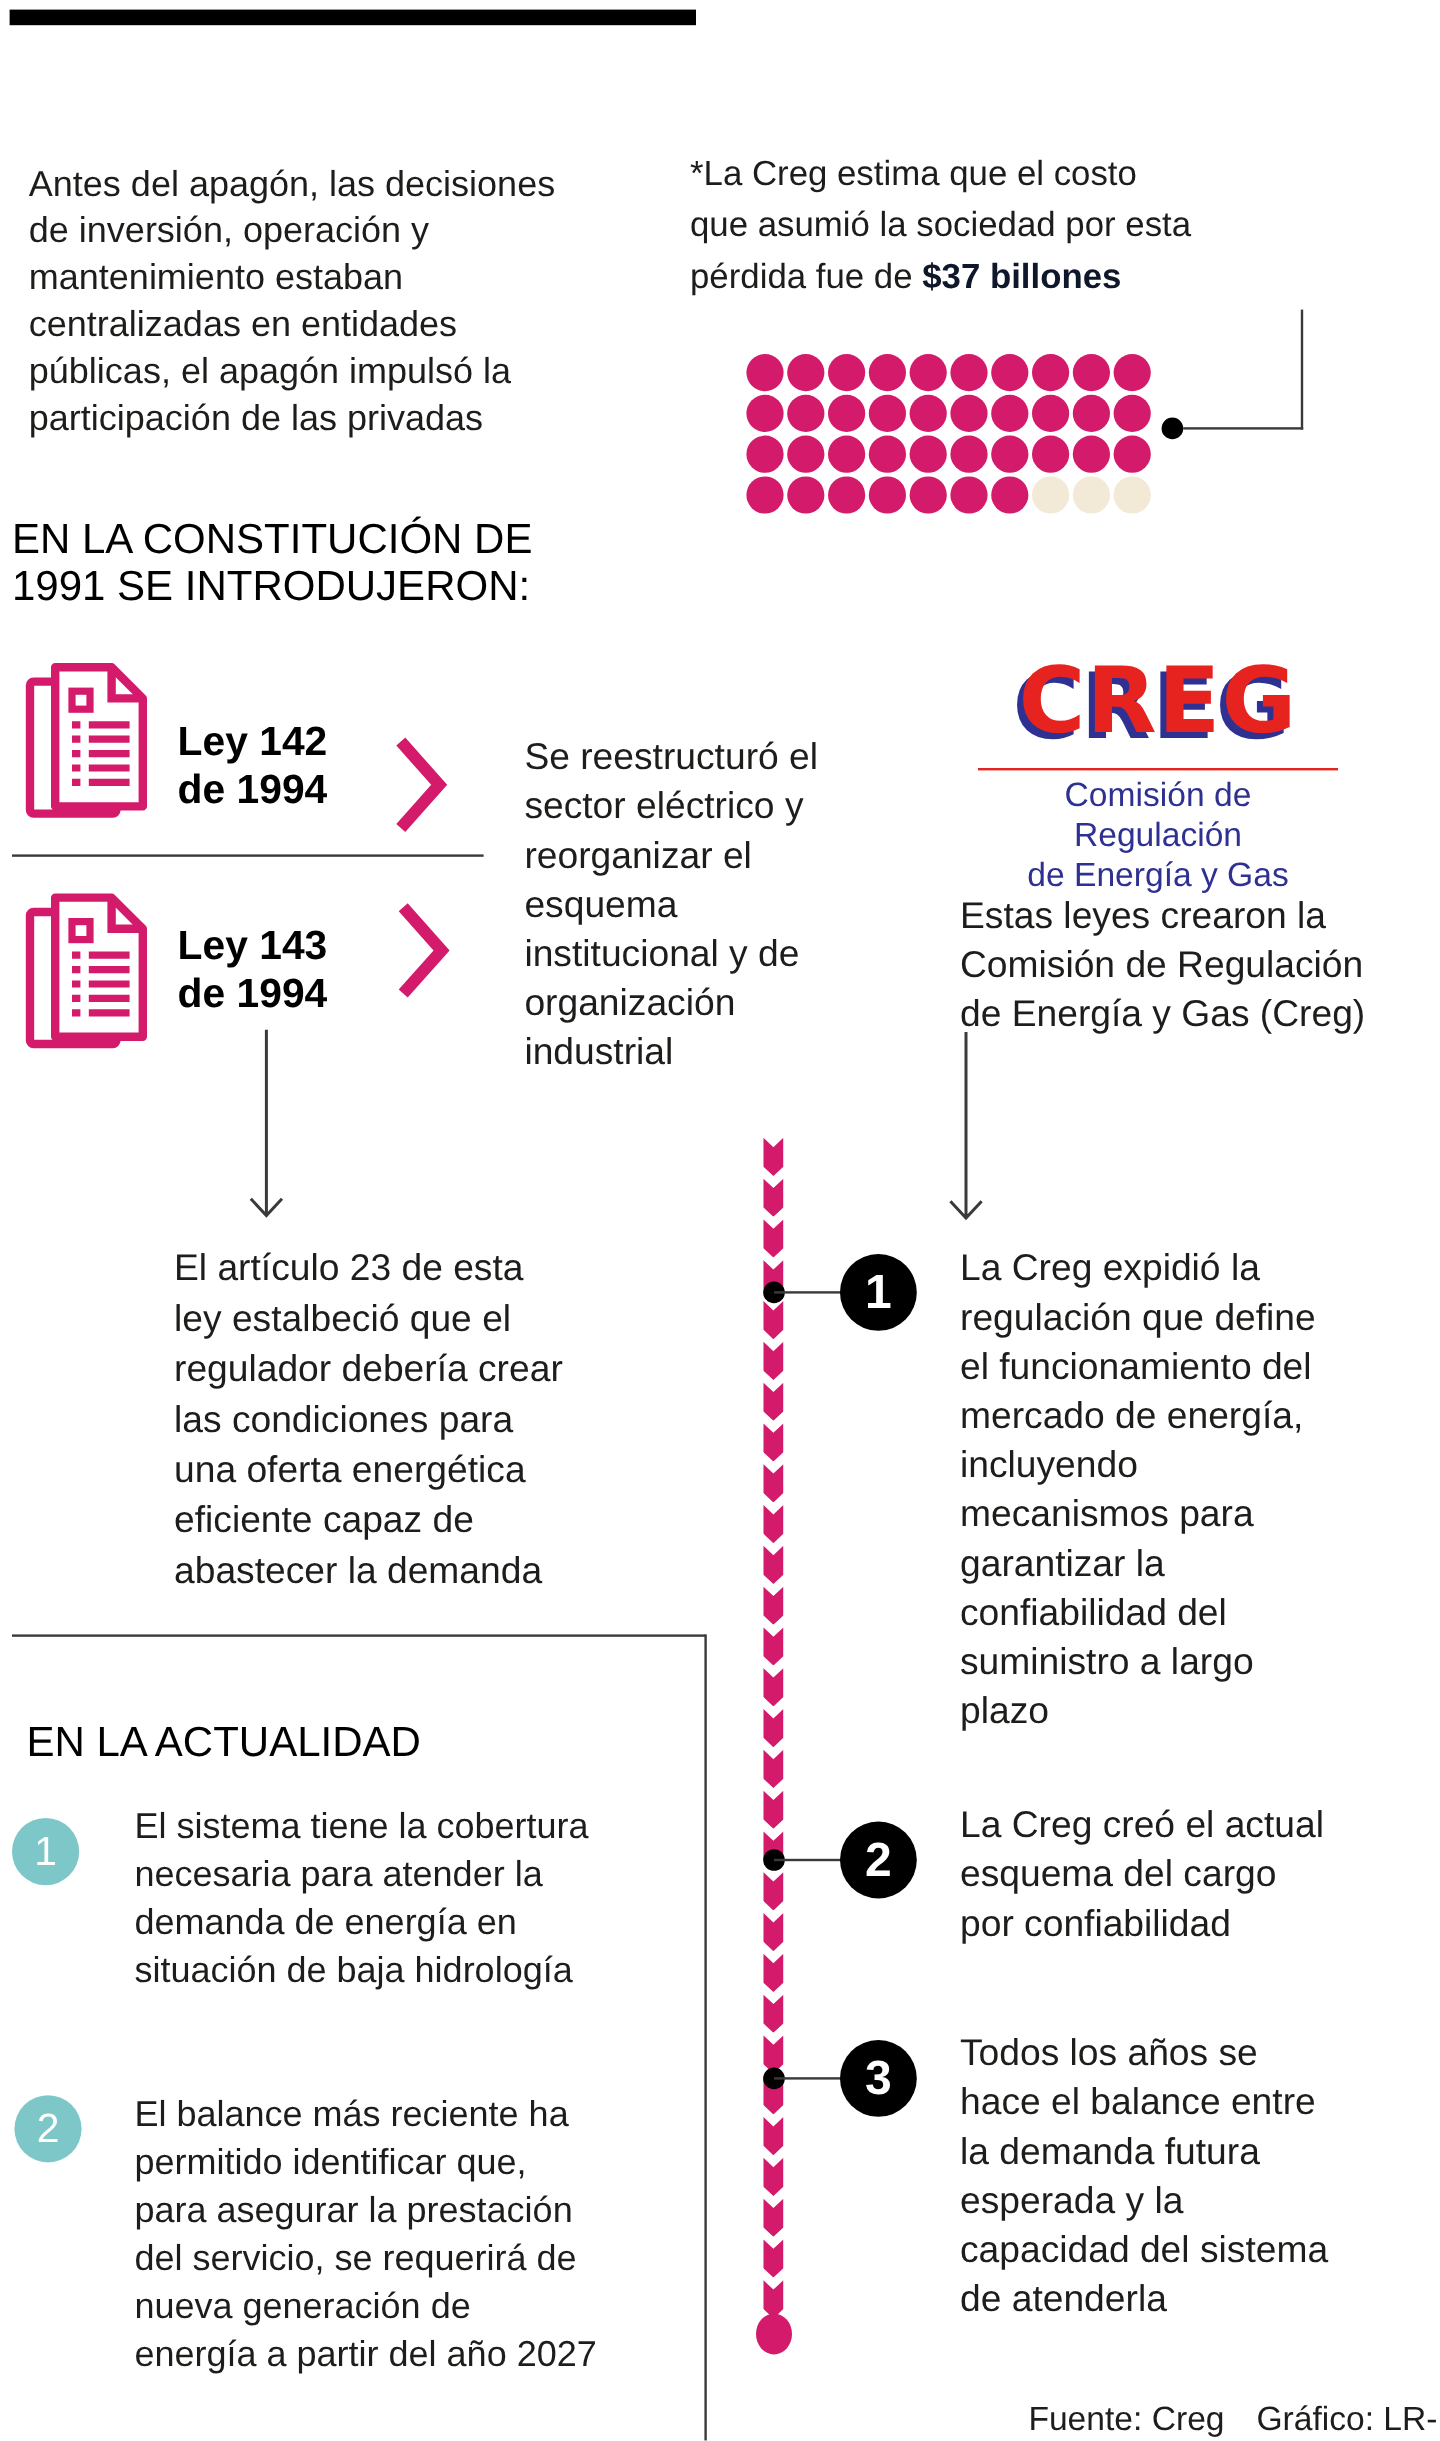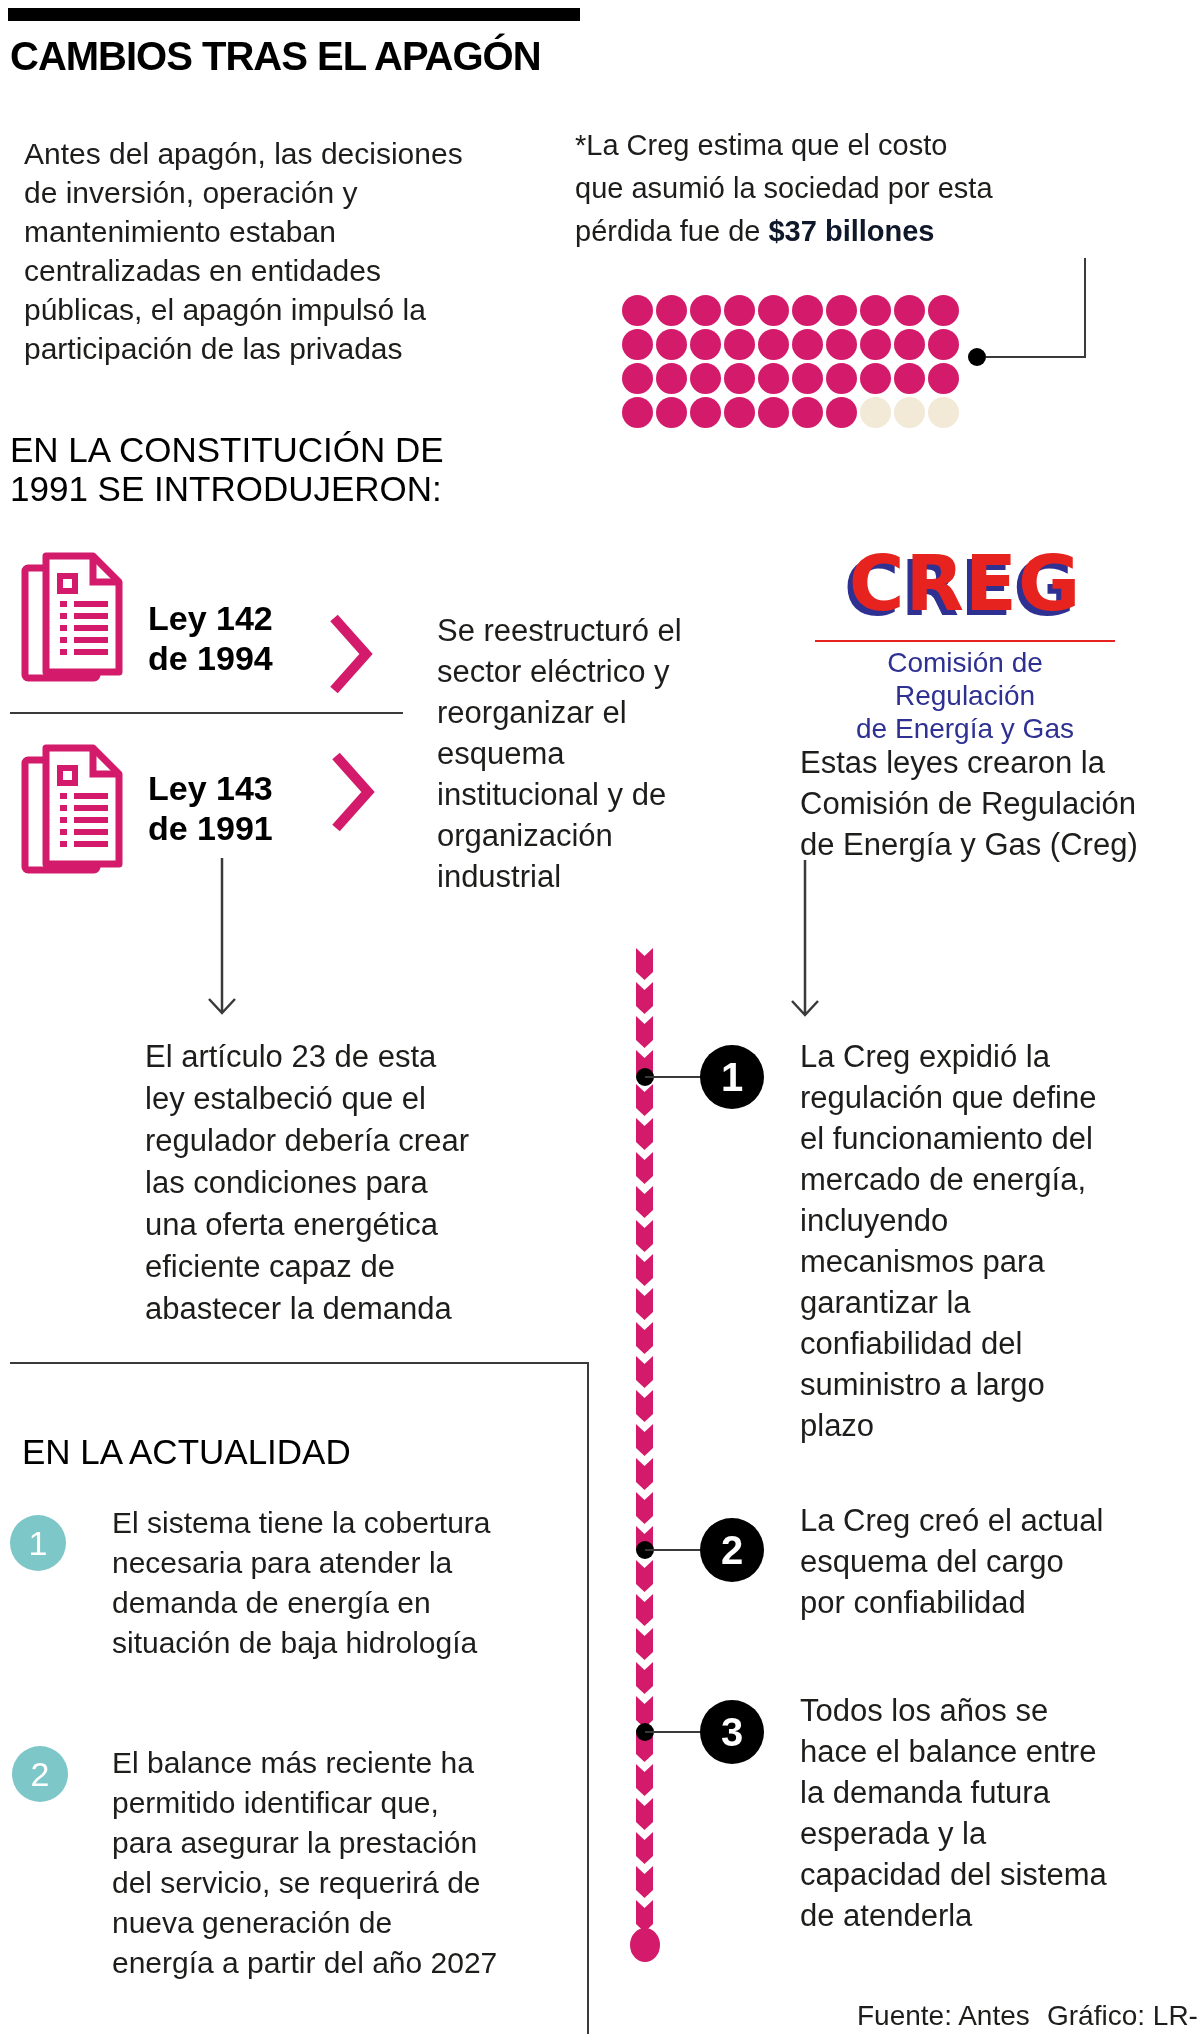--- a/index.html
+++ b/index.html
@@ -81,21 +81,20 @@
 
   #footer-source{left:857px;top:2000px;font-size:28px;}
   #footer-credit{left:1047px;top:2000px;font-size:28px;}
 </style>
 </head>
 <body>
 
 <div class="page">
 
   <div class="abs" id="topbar"></div>
-  <h1 class="abs" id="title" style="margin:0;">CAMBIOS TRAS EL APAGÓN</h1>
   <p class="abs preline" id="intro" style="margin:12px;">Antes del apagón, las decisiones
 de inversión, operación y
 mantenimiento estaban
 centralizadas en entidades
 públicas, el apagón impulsó la
 participación de las privadas</p>
 
   <div class="abs preline" id="cost-note"><span>*La Creg estima que el costo
 que asumió la sociedad por esta
 pérdida fue de </span><strong>$37 billones</strong></div>
@@ -165,21 +164,21 @@
   <div class="abs" id="divider-1"></div>
 
   <svg class="abs law-icon" id="law-icon-2" viewBox="0 0 105 132">
     <rect x="5" y="16" width="72" height="110" rx="3" fill="#fff" stroke="currentColor" stroke-width="7"></rect>
     <path d="M26 4 H73 L99 30 V120 H26 Z" fill="#fff" stroke="currentColor" stroke-width="7" stroke-linejoin="round"></path>
     <path d="M73 4 V30 H99" fill="none" stroke="currentColor" stroke-width="7"></path>
     <rect x="40" y="24" width="15" height="15" fill="none" stroke="currentColor" stroke-width="6"></rect>
     <path d="M40 52h7M54 52h34M40 64h7M54 64h34M40 76h7M54 76h34M40 88h7M54 88h34M40 100h7M54 100h34" stroke="currentColor" stroke-width="6"></path>
   </svg>
   <div class="abs law-label preline" id="law-label-2">Ley 143
-de 1991</div>
+de 1994</div>
   <svg class="abs law-chevron" id="law-chevron-2" viewBox="0 0 48 84">
     <path d="M8 6 L40 42 L8 78" fill="none" stroke="currentColor" stroke-width="10"></path>
   </svg>
 
   <div class="abs" id="creg-logo">
     <div id="creg-word">CREG</div>
   </div>
 
   <div class="abs preline" id="law-result">Se reestructuró el
 sector eléctrico y
@@ -294,16 +293,16 @@
   <div class="abs tl-circle" id="tl-circle-3">
       <span>3</span>
     </div>
   <div class="abs tl-text preline" id="tl-text-3">Todos los años se
 hace el balance entre
 la demanda futura
 esperada y la
 capacidad del sistema
 de atenderla</div>
 
-  <div class="abs" id="footer-source">Fuente: Antes</div>
+  <div class="abs" id="footer-source">Fuente: Creg</div>
   <div class="abs" id="footer-credit">Gráfico: LR-GR</div>
 
 </div>
 
 </body></html>

